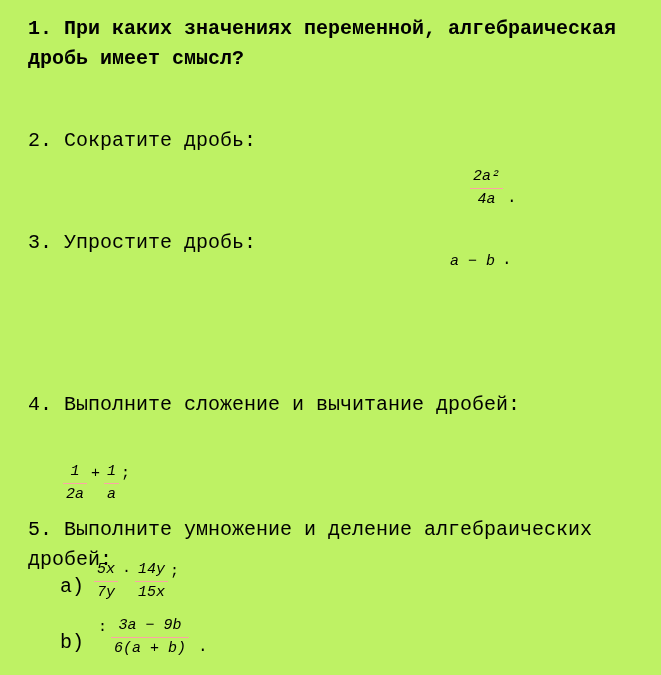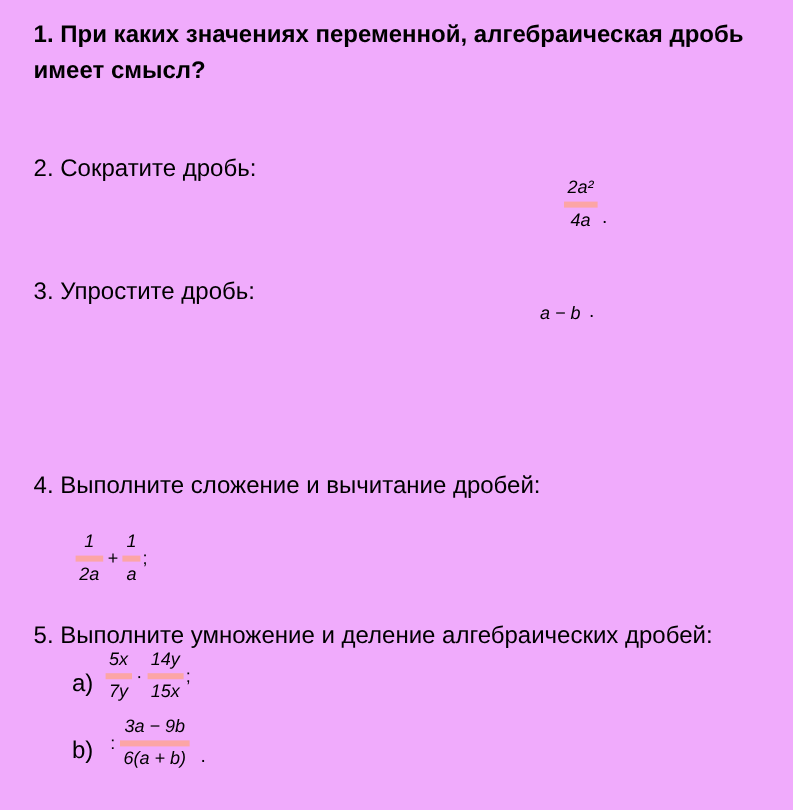--- a/index.html
+++ b/index.html
@@ -1,40 +1,40 @@
 <!DOCTYPE html>
 <html><head>
 <meta charset="utf-8">
 <style>
   * { margin:0; padding:0; box-sizing:border-box; }
   html, body { background:#ffffff; }
   .page {
     position:relative;
     width:661px;
     height:675px;
-    background:#f0abfc;
+    background:#bef264;
     color:#000000;
-    font-family:Liberation Sans, sans-serif;
+    font-family:Liberation Mono, monospace;
     overflow:hidden;
   }
   .abs { position:absolute; }
   .text { font-size:20px; line-height:30px; }
   .bold { font-weight:bold; }
   .italic { font-style:italic; }
 
   .mathrow { display:flex; align-items:center; }
   .frac {
     display:inline-block;
     text-align:center;
     font-style:italic;
     font-size:15px;
     line-height:1.2;
     vertical-align:middle;
   }
-  .frac .num { display:block; border-bottom:5px solid #fca5a5; padding:0 3px 2px 3px; }
+  .frac .num { display:block; border-bottom:1px solid #fca5a5; padding:0 3px 2px 3px;margin-top:20px; }
   .frac .den { display:block; padding:2px 3px 0 3px; }
   .op { font-size:15px; font-style:normal; padding:0 4px; }
   .after-bottom { font-size:16px; align-self:flex-end; padding:0 0 2px 4px; }
   .after-mid { font-size:15px; padding-left:2px; }
   .item-label { font-size:20px; align-self:flex-end; margin-right:10px; padding-bottom:4px; font-style:normal; }
 </style>
 </head>
 <body>
 
 <div class="page">

